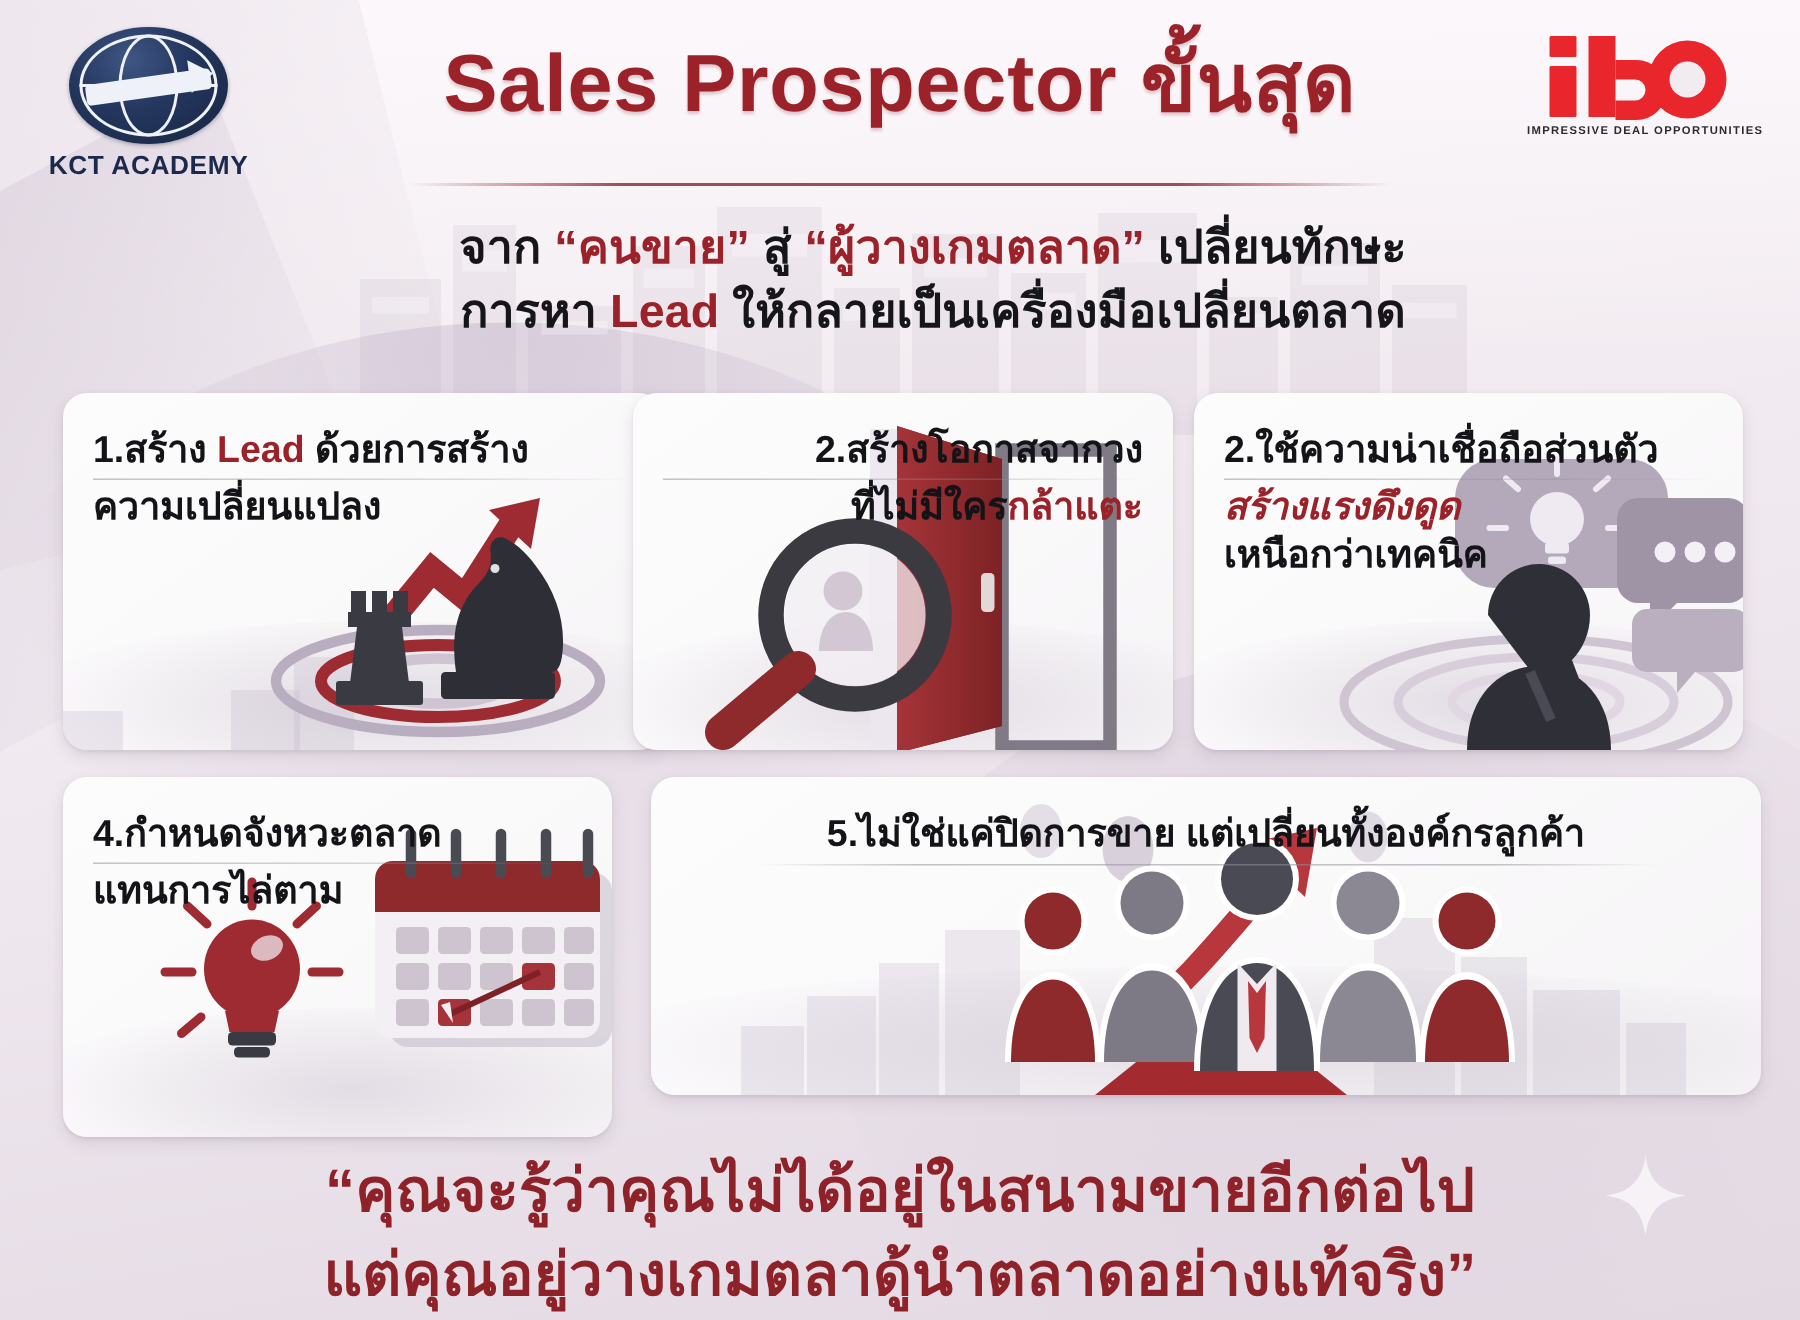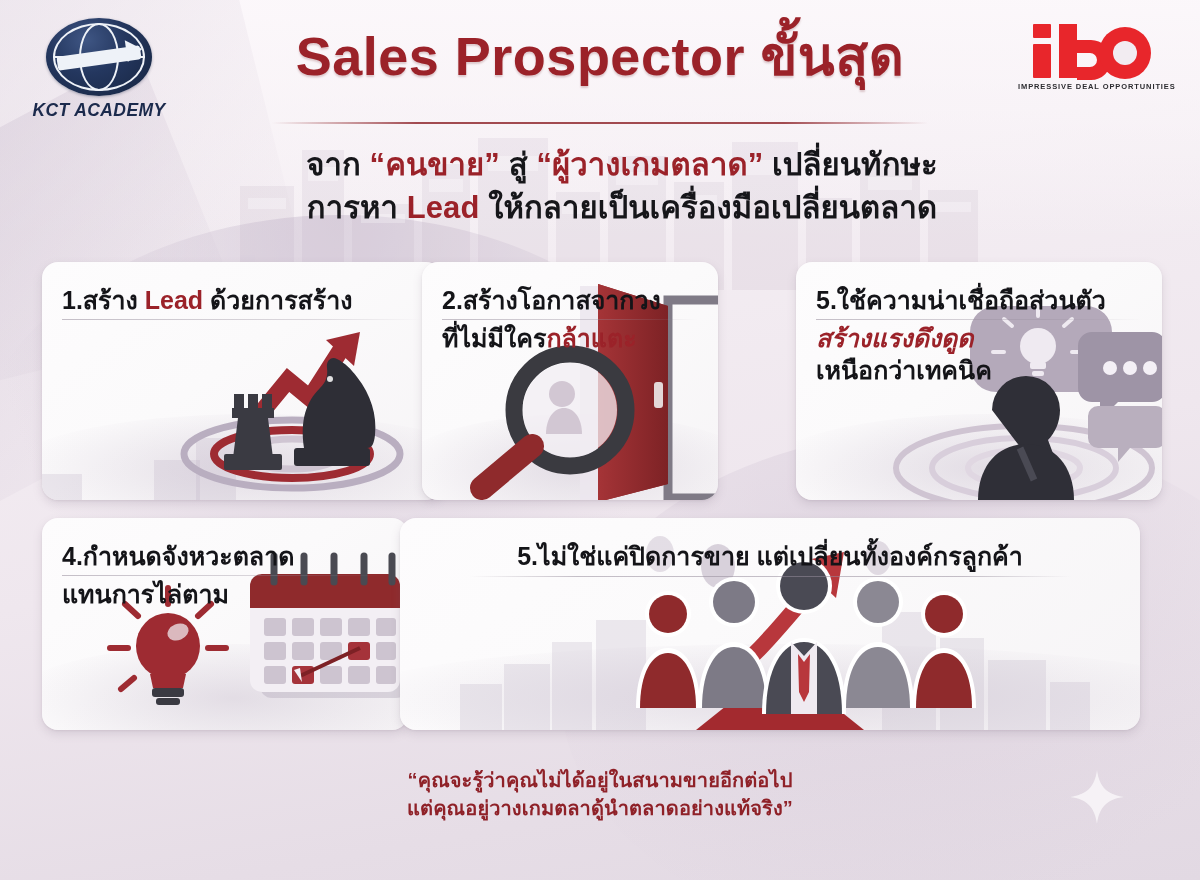--- a/index.html
+++ b/index.html
@@ -82,21 +82,20 @@
   }
   .kct-globe .swoosh:after{
     content:""; position:absolute; right:-2px; top:-7px;
     border-left:16px solid #eef2f8;
     border-top:11px solid transparent; border-bottom:11px solid transparent;
   }
   .kct-name{
     margin-top:4px; font-size:17.5px; font-weight:bold;
     letter-spacing:.4px; color:#1b2a4c;
     font-family:"Liberation Sans",sans-serif;
-    font-style:italic;
   }
 
   .main-title{
     position:absolute; left:0; right:0; top:28px; text-align:center;
     font-size:54px; font-weight:bold; color:#9b2229;
     letter-spacing:.5px; line-height:1.06;
     text-shadow:0 2px 2px rgba(120,40,45,.22);
   }
   .title-rule{
     position:absolute; left:272px; width:656px; top:122px; height:2px;
@@ -142,32 +141,32 @@
     font-size:25px; font-weight:bold; color:#141418; line-height:1.30;
     white-space:nowrap;
   }
   .c-line.red{ color:#9b2229;font-style:italic; }
   .c-rule{
     height:1px; margin:2px 0 2px 0;
     background:linear-gradient(90deg,rgba(150,140,155,.55),rgba(150,140,155,.30) 70%,rgba(150,140,155,0));
   }
 
   .card1{ left:42px;  top:0;   width:400px; height:238px; }
-  .card2{ left:422px; top:0;   width:296px; height:238px; }
+  .card2{ left:422px; top:0;   width:360px; height:238px;text-align:right; }
   .card3{ left:796px; top:0;   width:366px; height:238px; }
-  .card4{ left:42px;  top:256px; width:366px; height:212px; }
-  .card5{ left:400px; top:256px; width:740px; height:212px; }
+  .card4{ left:42px;  top:256px; width:366px; height:240px; }
+  .card5{ left:434px; top:256px; width:740px; height:212px; }
   .card5 .c-head{ text-align:center; padding-top:22px; }
   .card5 .c-rule{ margin:3px auto 0 auto; width:86%;
     background:linear-gradient(90deg,rgba(150,140,155,0),rgba(150,140,155,.55) 18%,rgba(150,140,155,.55) 82%,rgba(150,140,155,0)); }
 
   
   .quote{
     position:absolute; left:0; right:0; top:766px; text-align:center;
-    font-size:20px; font-weight:bold; color:#8f2128; line-height:1.40;
+    font-size:40px; font-weight:bold; color:#8f2128; line-height:1.40;
     letter-spacing:.1px;
   }
 </style>
 </head>
 <body>
 
 <div class="stage">
 
   <div class="bg-soft-top"></div>
   <div class="bg-diag-a"></div>
@@ -264,20 +263,21 @@
             <rect x="252" y="186" width="76" height="18" rx="3"></rect>
           </g>
           <circle cx="288" cy="117" r="3" fill="#fff" opacity=".85"></circle>
         </svg>
       </div>
       <div class="c-head">
         <div class="c-line">
           <span>1.สร้าง </span><span style="color:#9b2229">Lead</span><span> ด้วยการสร้าง</span>
         </div>
         <div class="c-rule"></div>
+        <div class="c-line">ความเปลี่ยนแปลง</div>
       </div>
     </div>
 
     <div class="card card2">
       <div class="art">
         <div class="ground"></div>
         <svg viewBox="0 0 360 238" width="360" height="238" style="position:absolute;inset:0;">
 
           <path d="M246 38 h72 v198 h-72 z" fill="none" stroke="#7f7a86" stroke-width="9"></path>
 
@@ -349,21 +349,21 @@
                    l-12 14 v-14 h-20 a10 10 0 0 1 -10 -10 v-22 a10 10 0 0 1 10 -10 z" fill="#b9afbe"></path>
 
           <g fill="#2f2f37">
             <path d="M196 148 a34 34 0 0 1 68 0 c0 12 -5 23 -12 30 l6 16 l-24 4 z"></path>
             <path d="M182 238 c0 -34 20 -56 48 -56 c28 0 48 22 48 56 z"></path>
           </g>
           <path d="M224 186 l14 32" stroke="#4a4a54" stroke-width="7" fill="none"></path>
         </svg>
       </div>
       <div class="c-head">
-        <div class="c-line">5.ใช้ความน่าเชื่อถือส่วนตัว</div>
+        <div class="c-line">2.ใช้ความน่าเชื่อถือส่วนตัว</div>
         <div class="c-rule"></div>
         <div class="c-line red">สร้างแรงดึงดูด</div>
         <div class="c-line">เหนือกว่าเทคนิค</div>
       </div>
     </div>
 
     <div class="card card4">
       <div class="art">
         <div class="ground"></div>
         <svg viewBox="0 0 366 212" width="366" height="212" style="position:absolute;inset:0;">

